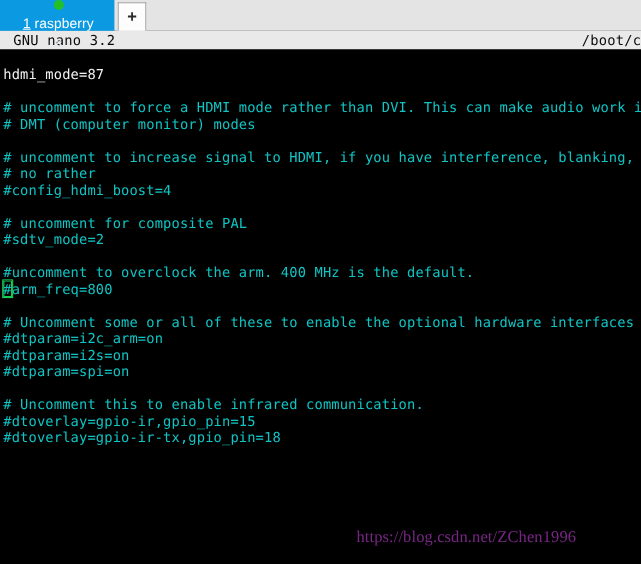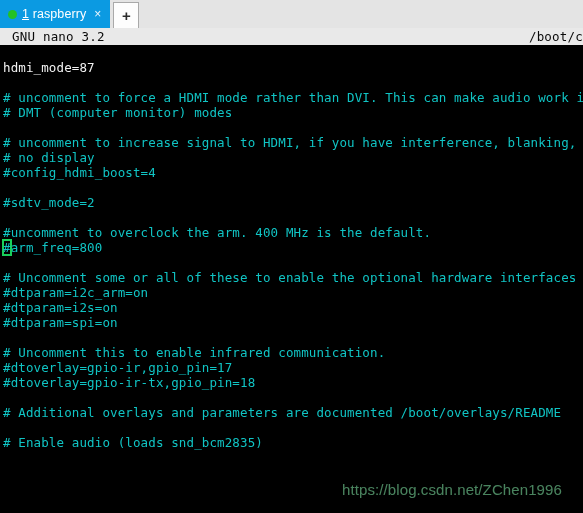--- a/index.html
+++ b/index.html
@@ -34,20 +34,21 @@
   .tab {
     display: flex;
     align-items: center;
     background: #0b9ae2;
     color: #ffffff;
     padding: 0 6px 0 8px;
     min-width: 104px;
     box-sizing: border-box;
     gap: 5px;
     cursor: default;
+    flex-direction: column;
   }
   .tab-dot {
     width: 9px;
     height: 9px;
     border-radius: 50%;
     background: #24c124;
     flex: 0 0 auto;
   }
   .tab-label {
     font-size: 12.5px;
@@ -135,25 +136,25 @@
   .cursor {
     background: #000000;
     color: #10c4c4;
     outline: 1px solid #19cf5a;
     box-shadow: inset 0 0 0 1px #19cf5a;
   }
 
   
   .watermark {
     position: absolute;
-    left: 342px;
+    left: 324px;
     top: 481px;
-    font-family: Liberation Sans, sans-serif;
+    font-family: Liberation Serif, serif;
     font-size: 15px;
-    color: #86efac;
+    color: #d946ef;
     opacity: 0.55;
     white-space: nowrap;
     pointer-events: none;
     letter-spacing: 0.1px;
   }
 </style>
 </head>
 <body>
 
 <div id="app">
@@ -175,36 +176,35 @@
     <span class="nano-title-right">/boot/c</span>
   </div>
 
   <div class="term" id="term">
       <div class="line c-plain">hdmi_mode=87</div>
       <div class="line c-blank">&nbsp;</div>
       <div class="line c-comment"># uncomment to force a HDMI mode rather than DVI. This can make audio work in</div>
       <div class="line c-comment"># DMT (computer monitor) modes</div>
       <div class="line c-blank">&nbsp;</div>
       <div class="line c-comment"># uncomment to increase signal to HDMI, if you have interference, blanking, or</div>
-      <div class="line c-comment"># no display</div>
+      <div class="line c-comment"># no rather</div>
       <div class="line c-comment">#config_hdmi_boost=4</div>
       <div class="line c-blank">&nbsp;</div>
+      <div class="line c-comment"># uncomment for composite PAL</div>
       <div class="line c-comment">#sdtv_mode=2</div>
       <div class="line c-blank">&nbsp;</div>
       <div class="line c-comment">#uncomment to overclock the arm. 400 MHz is the default.</div>
       <div class="line c-comment"><span class="cursor">#</span>arm_freq=800</div>
       <div class="line c-blank">&nbsp;</div>
       <div class="line c-comment"># Uncomment some or all of these to enable the optional hardware interfaces</div>
       <div class="line c-comment">#dtparam=i2c_arm=on</div>
       <div class="line c-comment">#dtparam=i2s=on</div>
       <div class="line c-comment">#dtparam=spi=on</div>
       <div class="line c-blank">&nbsp;</div>
       <div class="line c-comment"># Uncomment this to enable infrared communication.</div>
-      <div class="line c-comment">#dtoverlay=gpio-ir,gpio_pin=17</div>
+      <div class="line c-comment">#dtoverlay=gpio-ir,gpio_pin=15</div>
       <div class="line c-comment">#dtoverlay=gpio-ir-tx,gpio_pin=18</div>
       <div class="line c-blank">&nbsp;</div>
-      <div class="line c-comment"># Additional overlays and parameters are documented /boot/overlays/README</div>
-      <div class="line c-blank">&nbsp;</div>
-      <div class="line c-comment"># Enable audio (loads snd_bcm2835)</div>
+      <div class="line c-blank">&nbsp;</div>
     </div>
 
   <div class="watermark">https://blog.csdn.net/ZChen1996</div>
 </div>
 
 </body></html>

